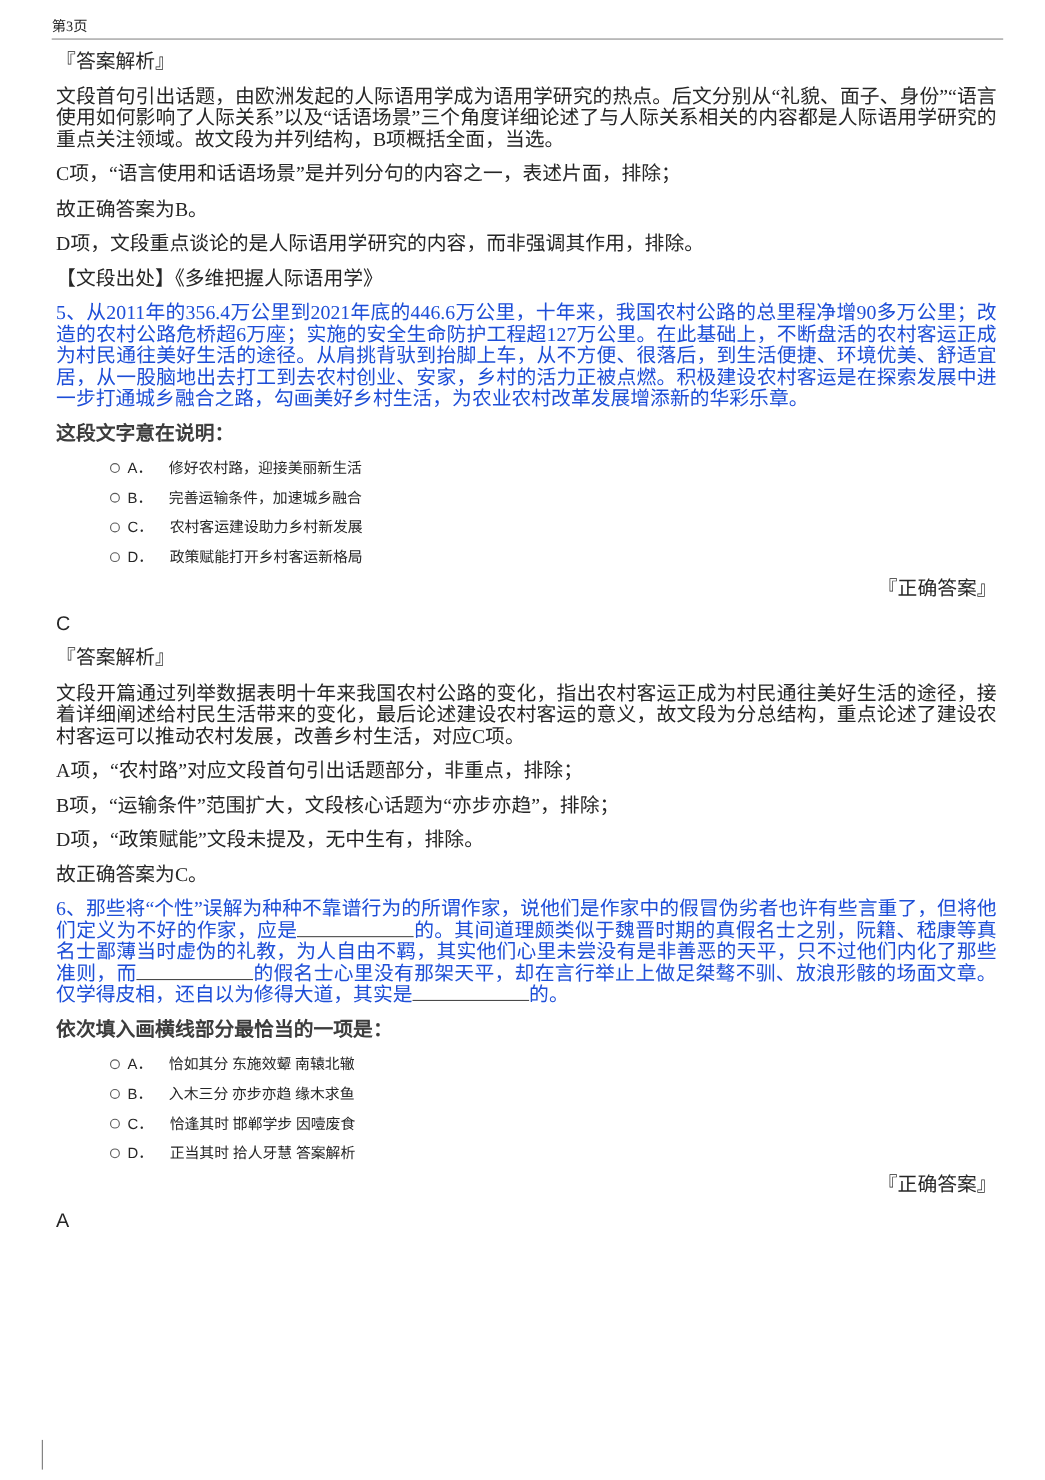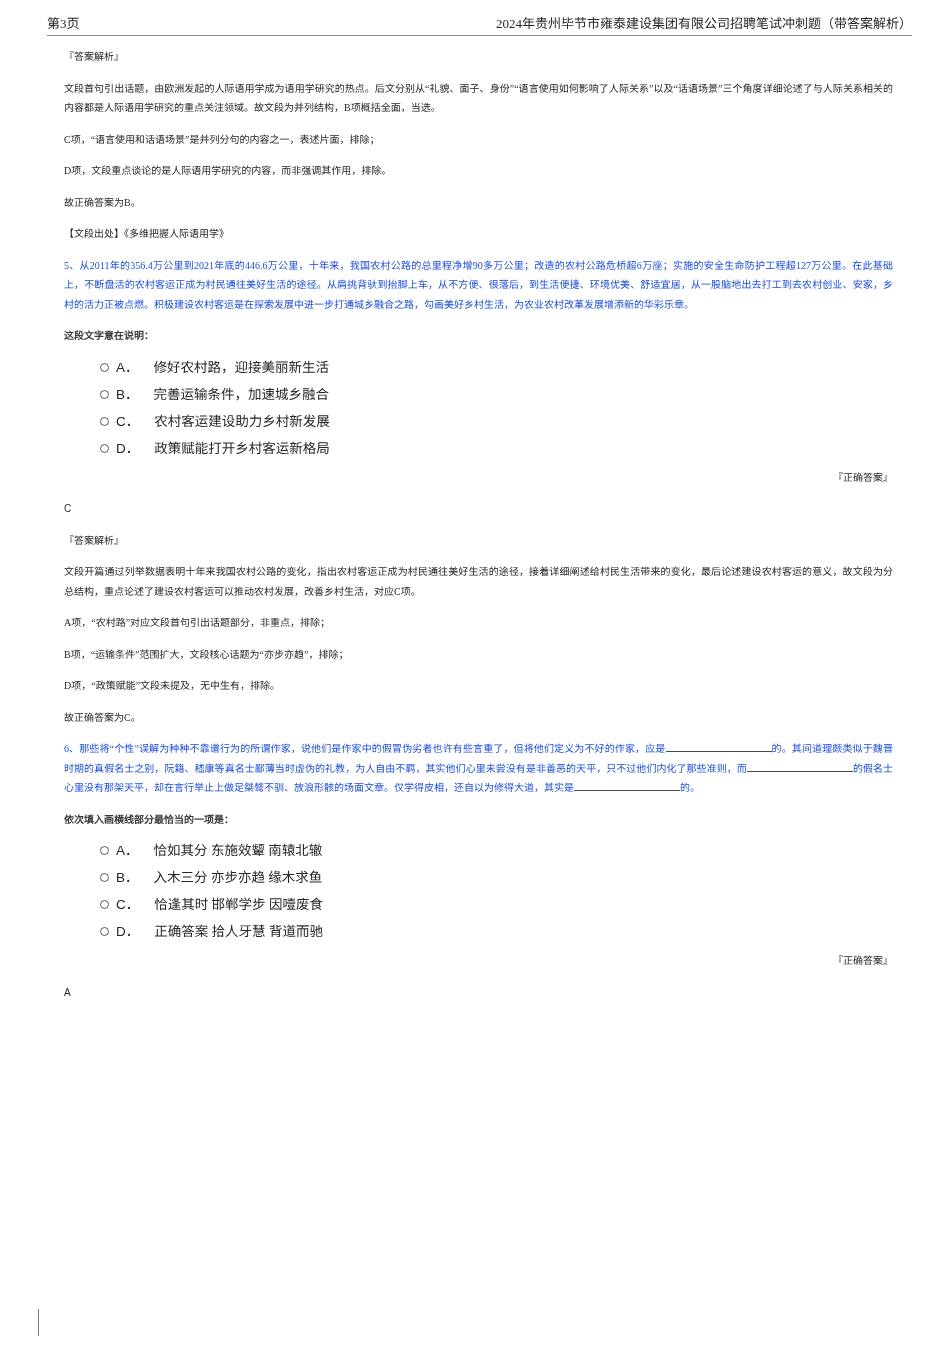--- a/index.html
+++ b/index.html
@@ -11,21 +11,21 @@
   
   .page-header{
     display:flex;justify-content:space-between;align-items:flex-start;
     margin:0 38px 0 47px;padding:13px 0 3px;
     border-bottom:1px solid #8a8a8a;
   }
   .page-num{font-size:13px;}
   .doc-title{font-size:13px;}
   
   .main{margin:0 40px 0 47px;padding-top:11px;}
-  .main p{margin:0 17px 12px;font-size:10px;line-height:19.5px;}
+  .main p{margin:0 4px 12px;font-size:18px;line-height:19.5px;}
   .para{text-align:justify;}
   .bracket-line{margin-bottom:12px;}
   .point{margin-bottom:13px;}
   .source{margin-bottom:15px;}
   .stem{font-size:13px;color:#1d4ed8;line-height:19.5px;text-align:justify;margin-bottom:13px;}
   .prompt{font-size:13px;color:#3d3d3d;margin-bottom:11px;font-weight:bold;}
   .options{margin-left:53px;margin-bottom:9px;}
   .option{display:flex;align-items:flex-start;margin-bottom:7px;line-height:20px;}
   .radio{
     flex:none;width:9px;height:9px;border:1px solid #5a5a5a;border-radius:50%;
@@ -51,31 +51,30 @@
     font-family:"Liberation Sans","DejaVu Sans",sans-serif;
     font-size:15px;font-weight:600;letter-spacing:.2px;margin-left:4px;color:#111;margin-top:20px;
   }
   .corner-tick{position:absolute;left:38px;top:1309px;width:1px;height:27px;background:#777;}
 </style>
 </head>
 <body>
 
 <div class="page-header">
   <span class="page-num">第3页</span>
-  <span class="doc-title">2024年贵州毕节市雍泰建设集团有限公司招聘笔试冲刺题（带答案解析）</span>
 </div>
 
 <div class="main">
 
   <section>
     <p class="bracket-line">『答案解析』</p>
     <p class="para">文段首句引出话题，由欧洲发起的人际语用学成为语用学研究的热点。后文分别从“礼貌、面子、身份”“语言使用如何影响了人际关系”以及“话语场景”三个角度详细论述了与人际关系相关的内容都是人际语用学研究的重点关注领域。故文段为并列结构，B项概括全面，当选。</p>
     <p class="point para">C项，“语言使用和话语场景”是并列分句的内容之一，表述片面，排除；</p>
+    <p class="point">故正确答案为B。</p>
     <p class="point para">D项，文段重点谈论的是人际语用学研究的内容，而非强调其作用，排除。</p>
-    <p class="point">故正确答案为B。</p>
     <p class="source">【文段出处】《多维把握人际语用学》</p>
   </section>
 
   <section>
     <p class="stem">5、从2011年的356.4万公里到2021年底的446.6万公里，十年来，我国农村公路的总里程净增90多万公里；改造的农村公路危桥超6万座；实施的安全生命防护工程超127万公里。在此基础上，不断盘活的农村客运正成为村民通往美好生活的途径。从肩挑背驮到抬脚上车，从不方便、很落后，到生活便捷、环境优美、舒适宜居，从一股脑地出去打工到去农村创业、安家，乡村的活力正被点燃。积极建设农村客运是在探索发展中进一步打通城乡融合之路，勾画美好乡村生活，为农业农村改革发展增添新的华彩乐章。</p>
     <p class="prompt">这段文字意在说明：</p>
 
     <div class="options">
       <div class="option">
         <span class="radio"></span>
@@ -125,21 +124,21 @@
         <span class="opt-text">入木三分 亦步亦趋 缘木求鱼</span>
       </div>
       <div class="option">
         <span class="radio"></span>
         <span class="opt-letter">C．</span>
         <span class="opt-text">恰逢其时 邯郸学步 因噎废食</span>
       </div>
       <div class="option">
         <span class="radio"></span>
         <span class="opt-letter">D．</span>
-        <span class="opt-text">正确答案 拾人牙慧 背道而驰</span>
+        <span class="opt-text">正当其时 拾人牙慧 答案解析</span>
       </div>
     </div>
 
     <p class="ans-header">『正确答案』</p>
     <p class="ans-letter">A</p>
   </section>
 
 </div>
 
 <div class="corner-tick"></div>

